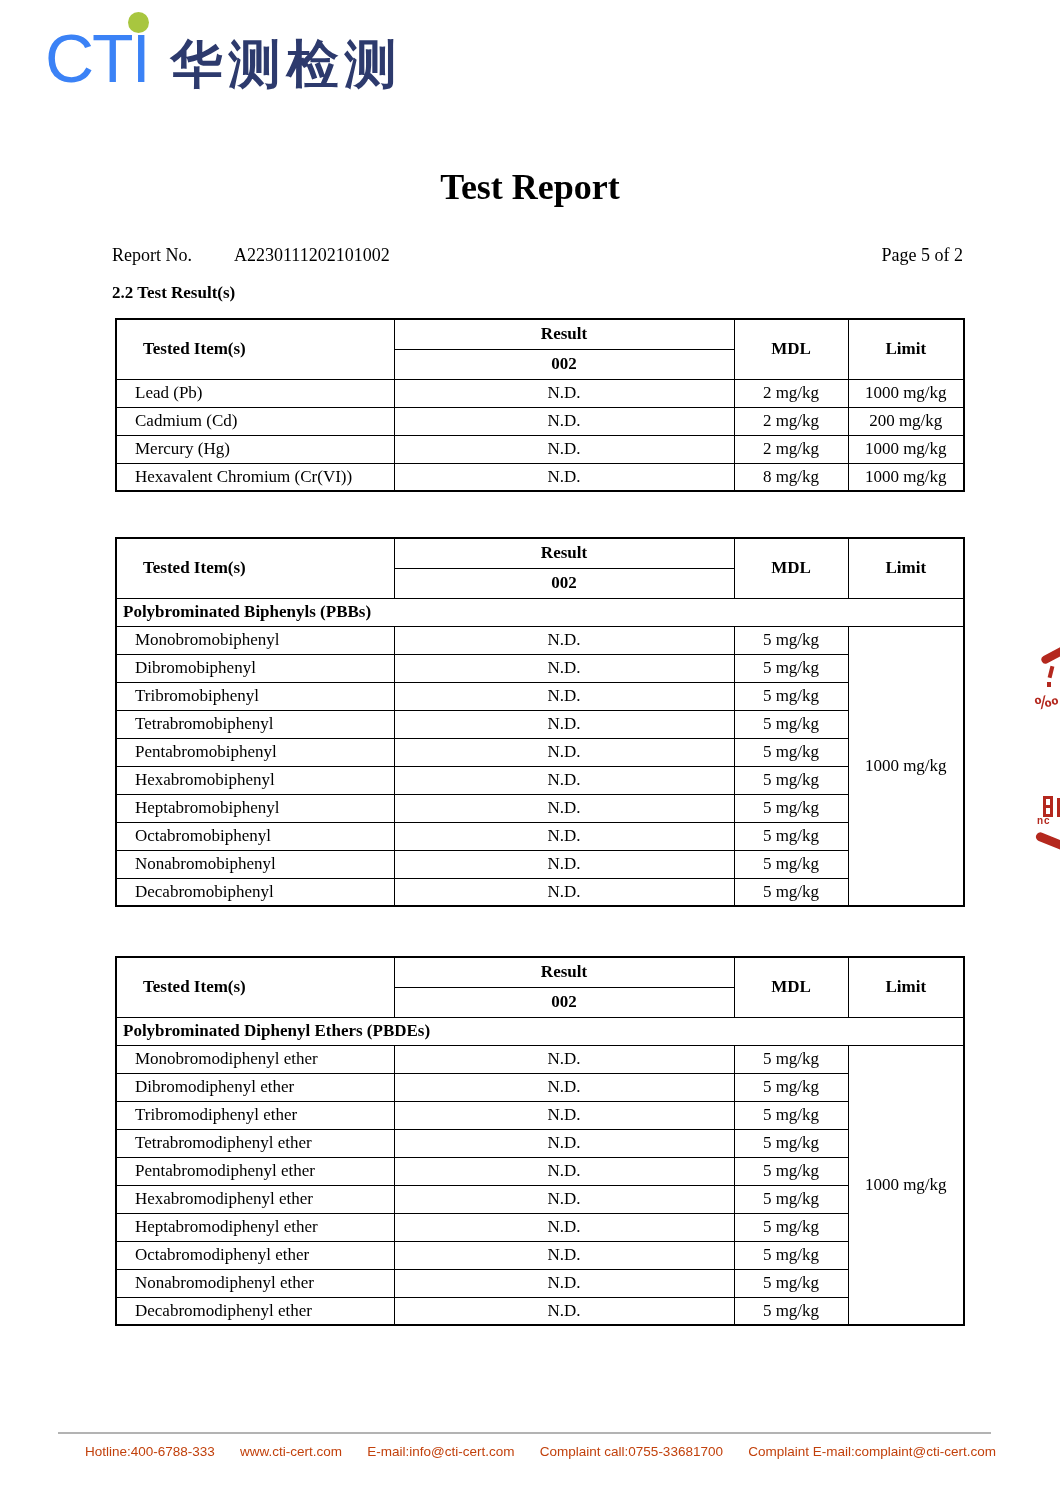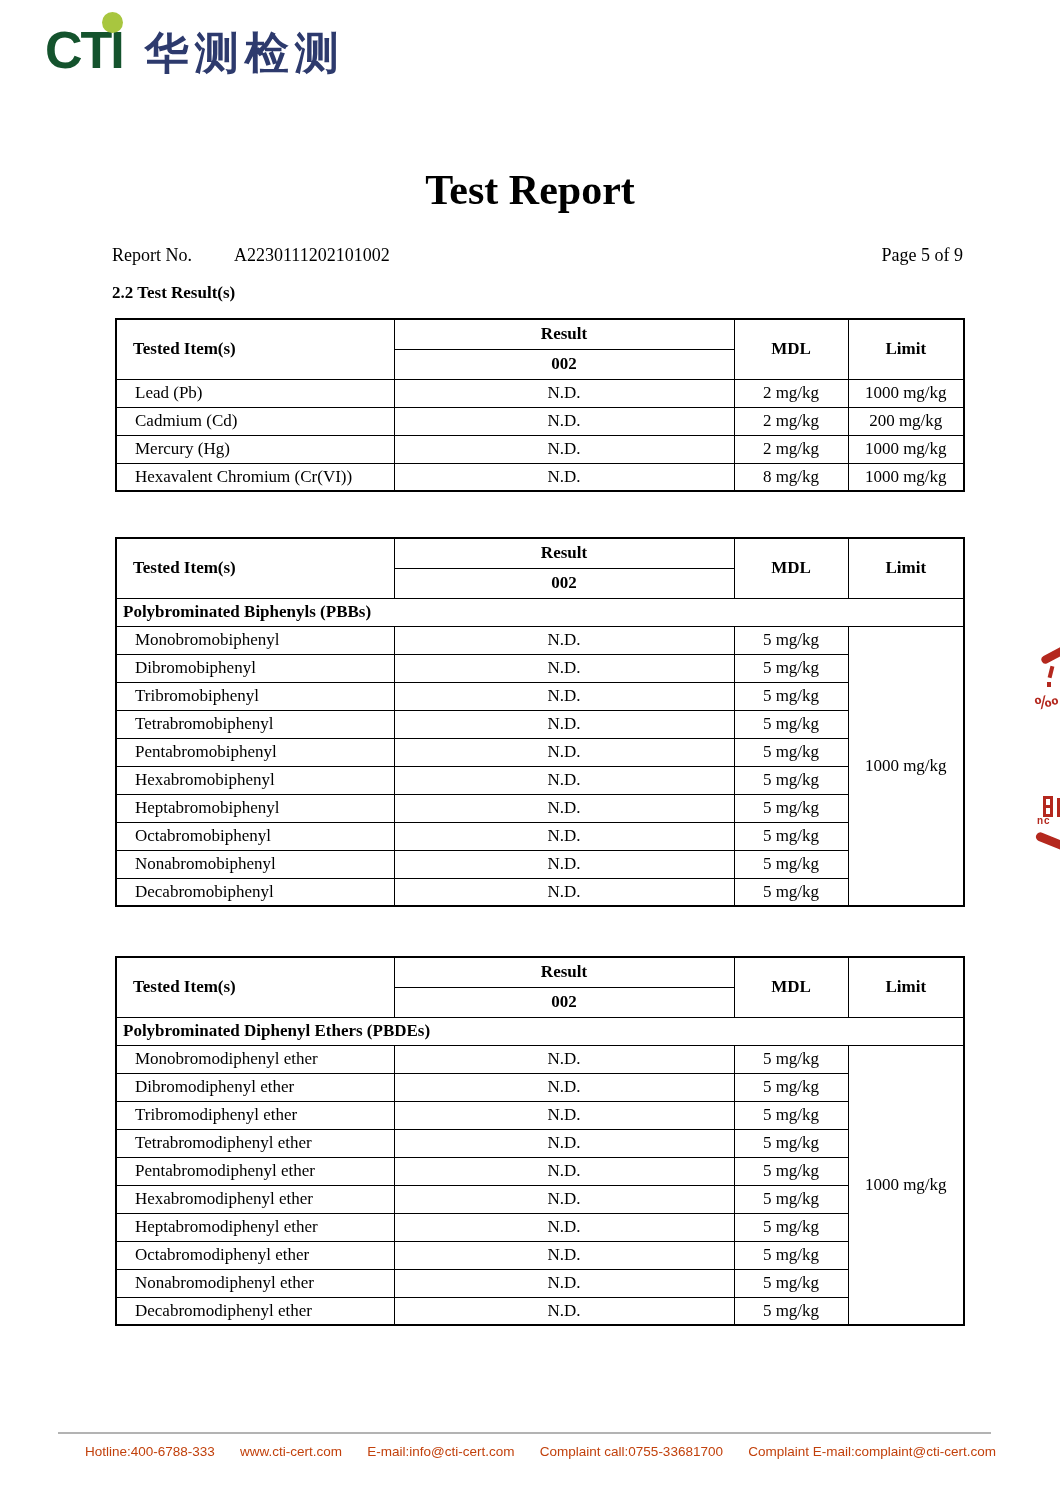--- a/index.html
+++ b/index.html
@@ -9,44 +9,44 @@
     width:1060px; height:1500px;
     margin:0 auto;
     background:#ffffff;
     overflow:hidden;
     font-family:"Liberation Serif", serif;
     color:#000;
   }
 
   
   .logo { position:absolute; top:24px; left:45px; display:flex; align-items:baseline; gap:22px; }
-  .cti  { position:relative; font-family:"Liberation Sans", sans-serif; font-weight:700;
-          font-size:52px; line-height:1; color:#14532d; letter-spacing:-2px; }
+  .cti  { position:relative; font-family:"Liberation Sans", sans-serif; font-weight:400;
+          font-size:68px; line-height:1; color:#3b82f6; letter-spacing:-2px; }
   .cti .dot { position:absolute; top:-12px; right:0px; width:21px; height:21px;
               border-radius:50%; background:#a8c63f; }
-  .cn   { font-family:"Liberation Sans", sans-serif; font-weight:700; font-size:44px;
+  .cn   { font-family:"Liberation Sans", sans-serif; font-weight:700; font-size:52px;
           line-height:1; color:#2d3a6d; letter-spacing:6px; }
 
   
   .title { position:absolute; top:166px; left:0; width:100%; text-align:center;
-           font-size:42px; font-weight:bold; }
+           font-size:36px; font-weight:bold; }
   .meta-row { position:absolute; top:245px; left:112px; right:97px;
               display:flex; justify-content:space-between; font-size:18px;gap:16px; }
   .meta-left { display:flex; }
   .report-no-label { margin-right:42px; }
   .section-heading { position:absolute; top:283px; left:112px; font-size:17px; font-weight:bold; }
 
   
   .tbl-wrap { position:absolute; left:115px; }
   #tbl0 { top:318px; } #tbl1 { top:537px; } #tbl2 { top:956px; }
   table.doc { border-collapse:collapse; table-layout:fixed; width:848px;
               border:2px solid #000; font-size:17px; }
   table.doc th, table.doc td { border:1px solid #000; overflow:hidden; padding:0 6px; }
   table.doc th { height:30px; font-weight:bold; text-align:center; }
-  table.doc th.item-h { text-align:left; padding-left:16px; }
+  table.doc th.item-h { text-align:left; padding-left:26px; }
   table.doc td { height:28px; text-align:center; }
   table.doc td.item-cell { text-align:left; padding-left:18px; }
   table.doc td.section-cell { font-weight:bold; text-align:left; }
 
   
   .stamp { position:absolute; color:#b4281e; }
   .arc { background:#b4281e; border-radius:6px; }
   #st-arc1 { top:650px; left:1040px; width:32px; height:8px; transform:rotate(-28deg); }
   #st-tick-bar { top:666px; left:1049px; width:4px; height:12px; background:#b4281e; transform:rotate(14deg); }
   #st-tick-dot { top:682px; left:1047px; width:4px; height:5px; background:#b4281e; }
@@ -75,21 +75,21 @@
     <span class="cn">华测检测</span>
   </div>
 
   <div class="title">Test Report</div>
 
   <div class="meta-row">
     <span class="meta-left">
       <span class="report-no-label">Report No.</span>
       <span>A2230111202101002</span>
     </span>
-    <span>Page 5 of 9</span>
+    <span>Page 5 of 2</span>
   </div>
 
   <div class="section-heading">2.2 Test Result(s)</div>
 
   <div class="tbl-wrap" id="tbl0">
     <table class="doc">
       <colgroup>
           <col style="width:278px">
           <col style="width:340px">
           <col style="width:114px">

